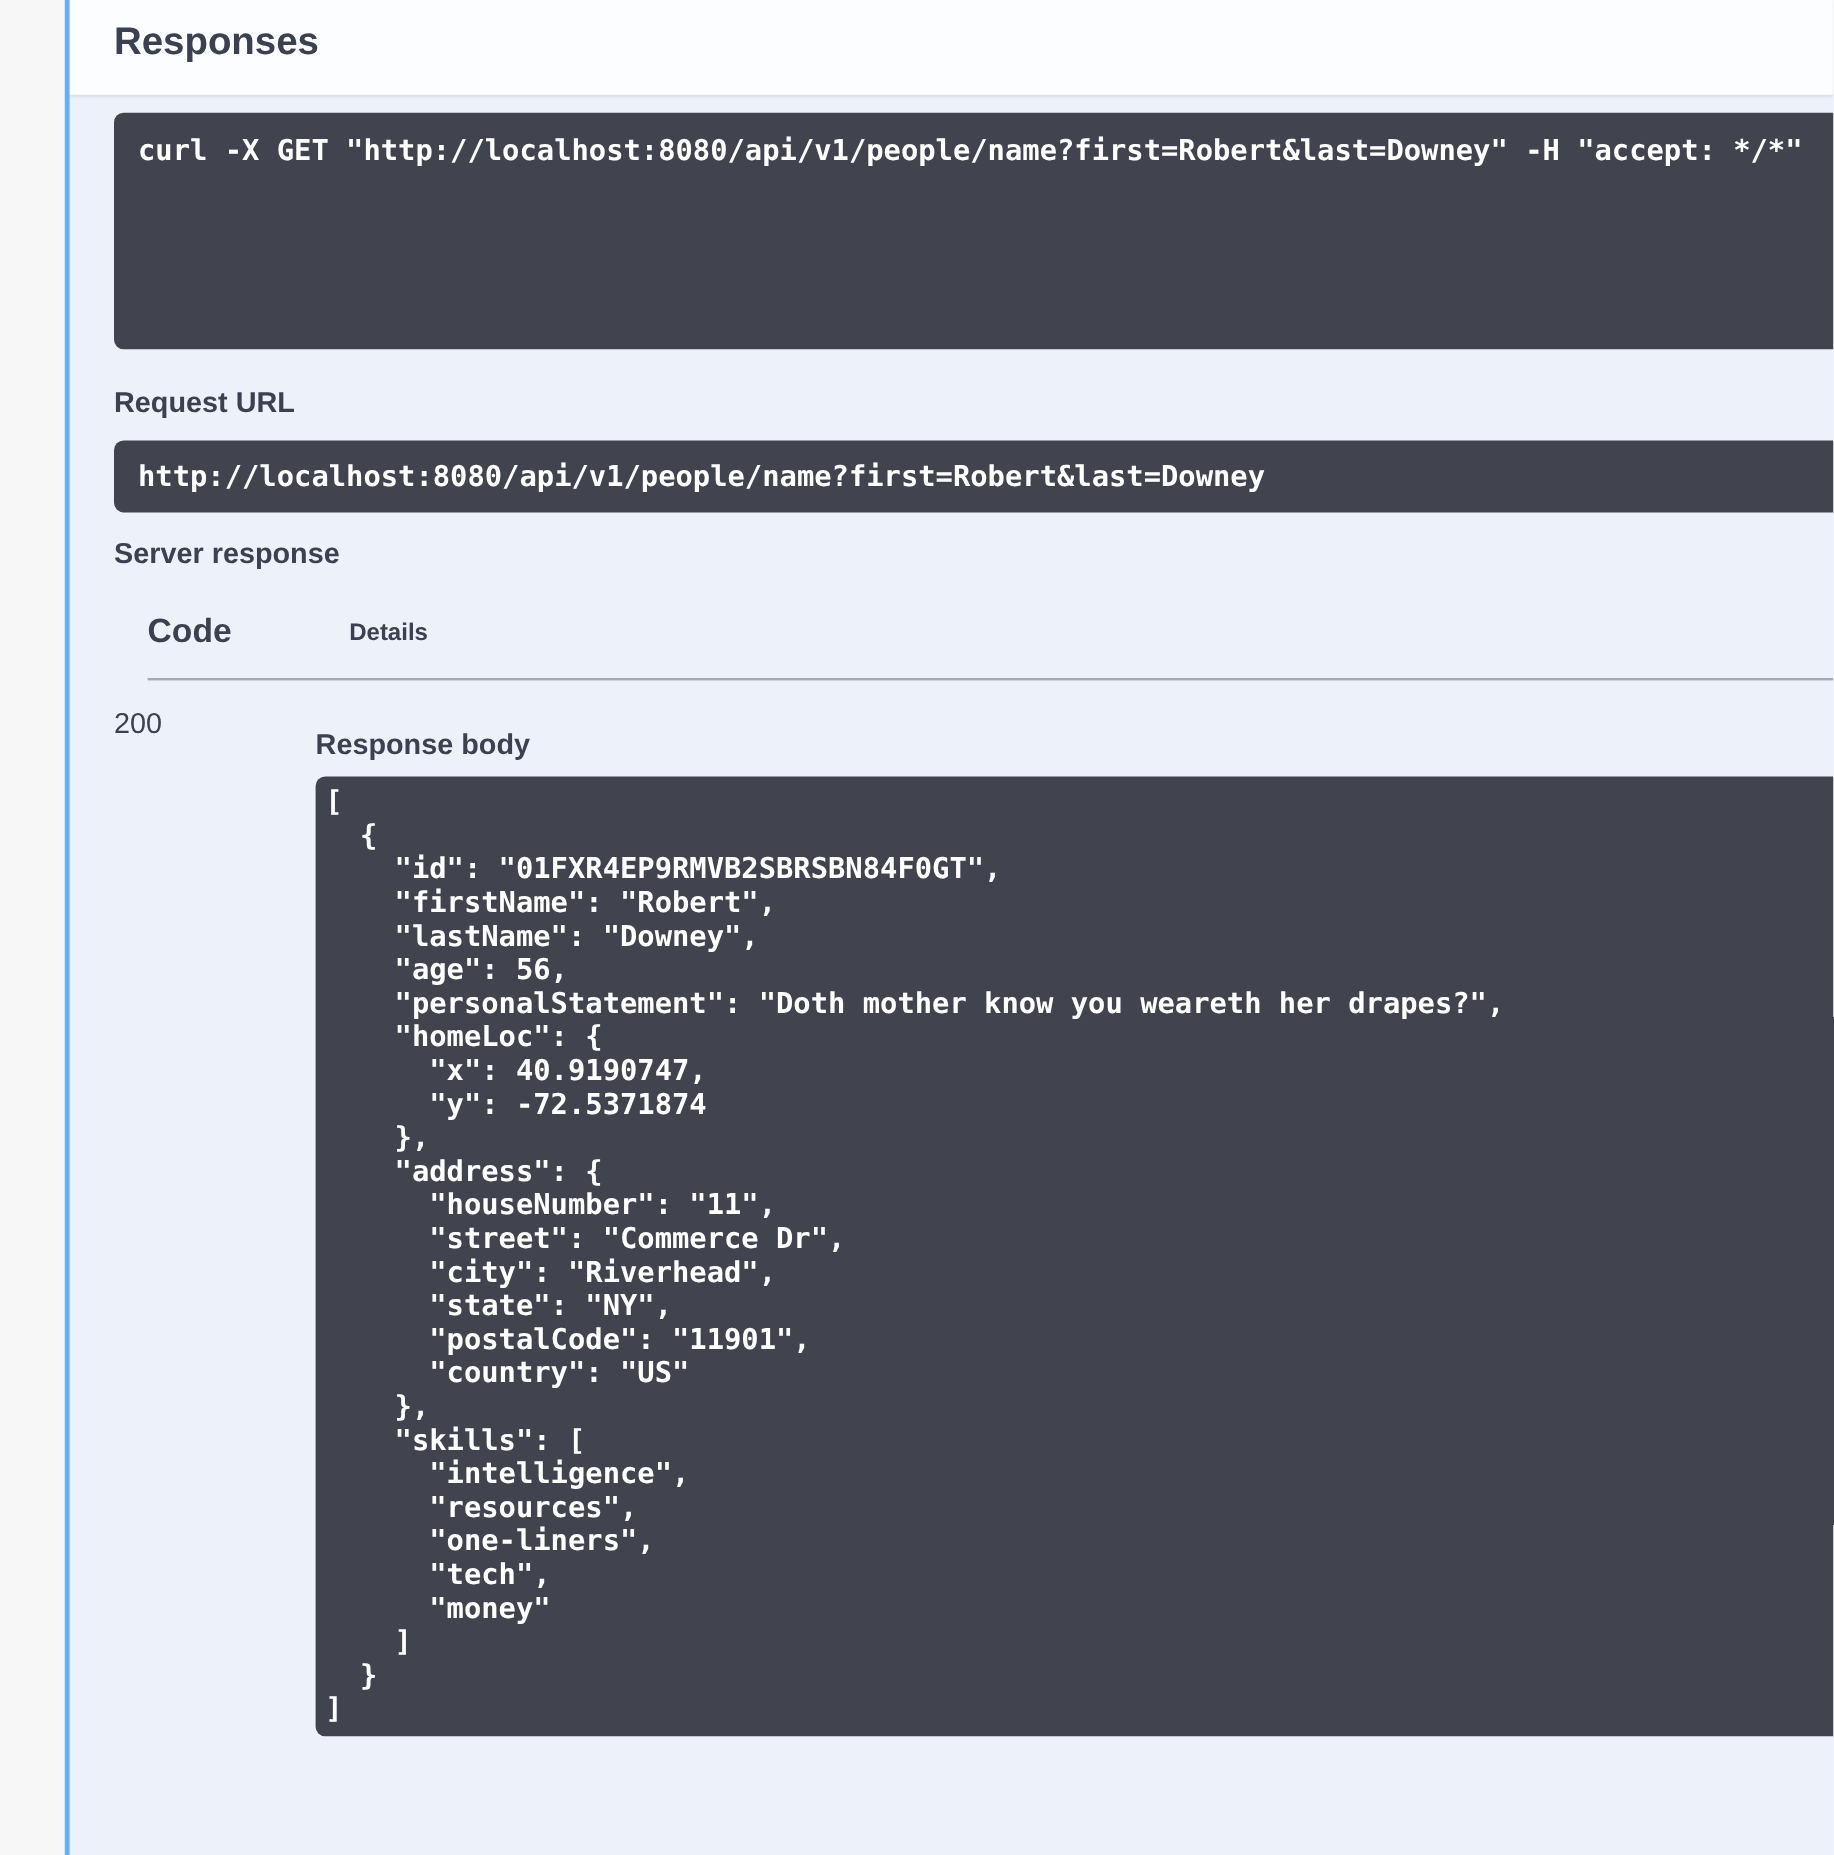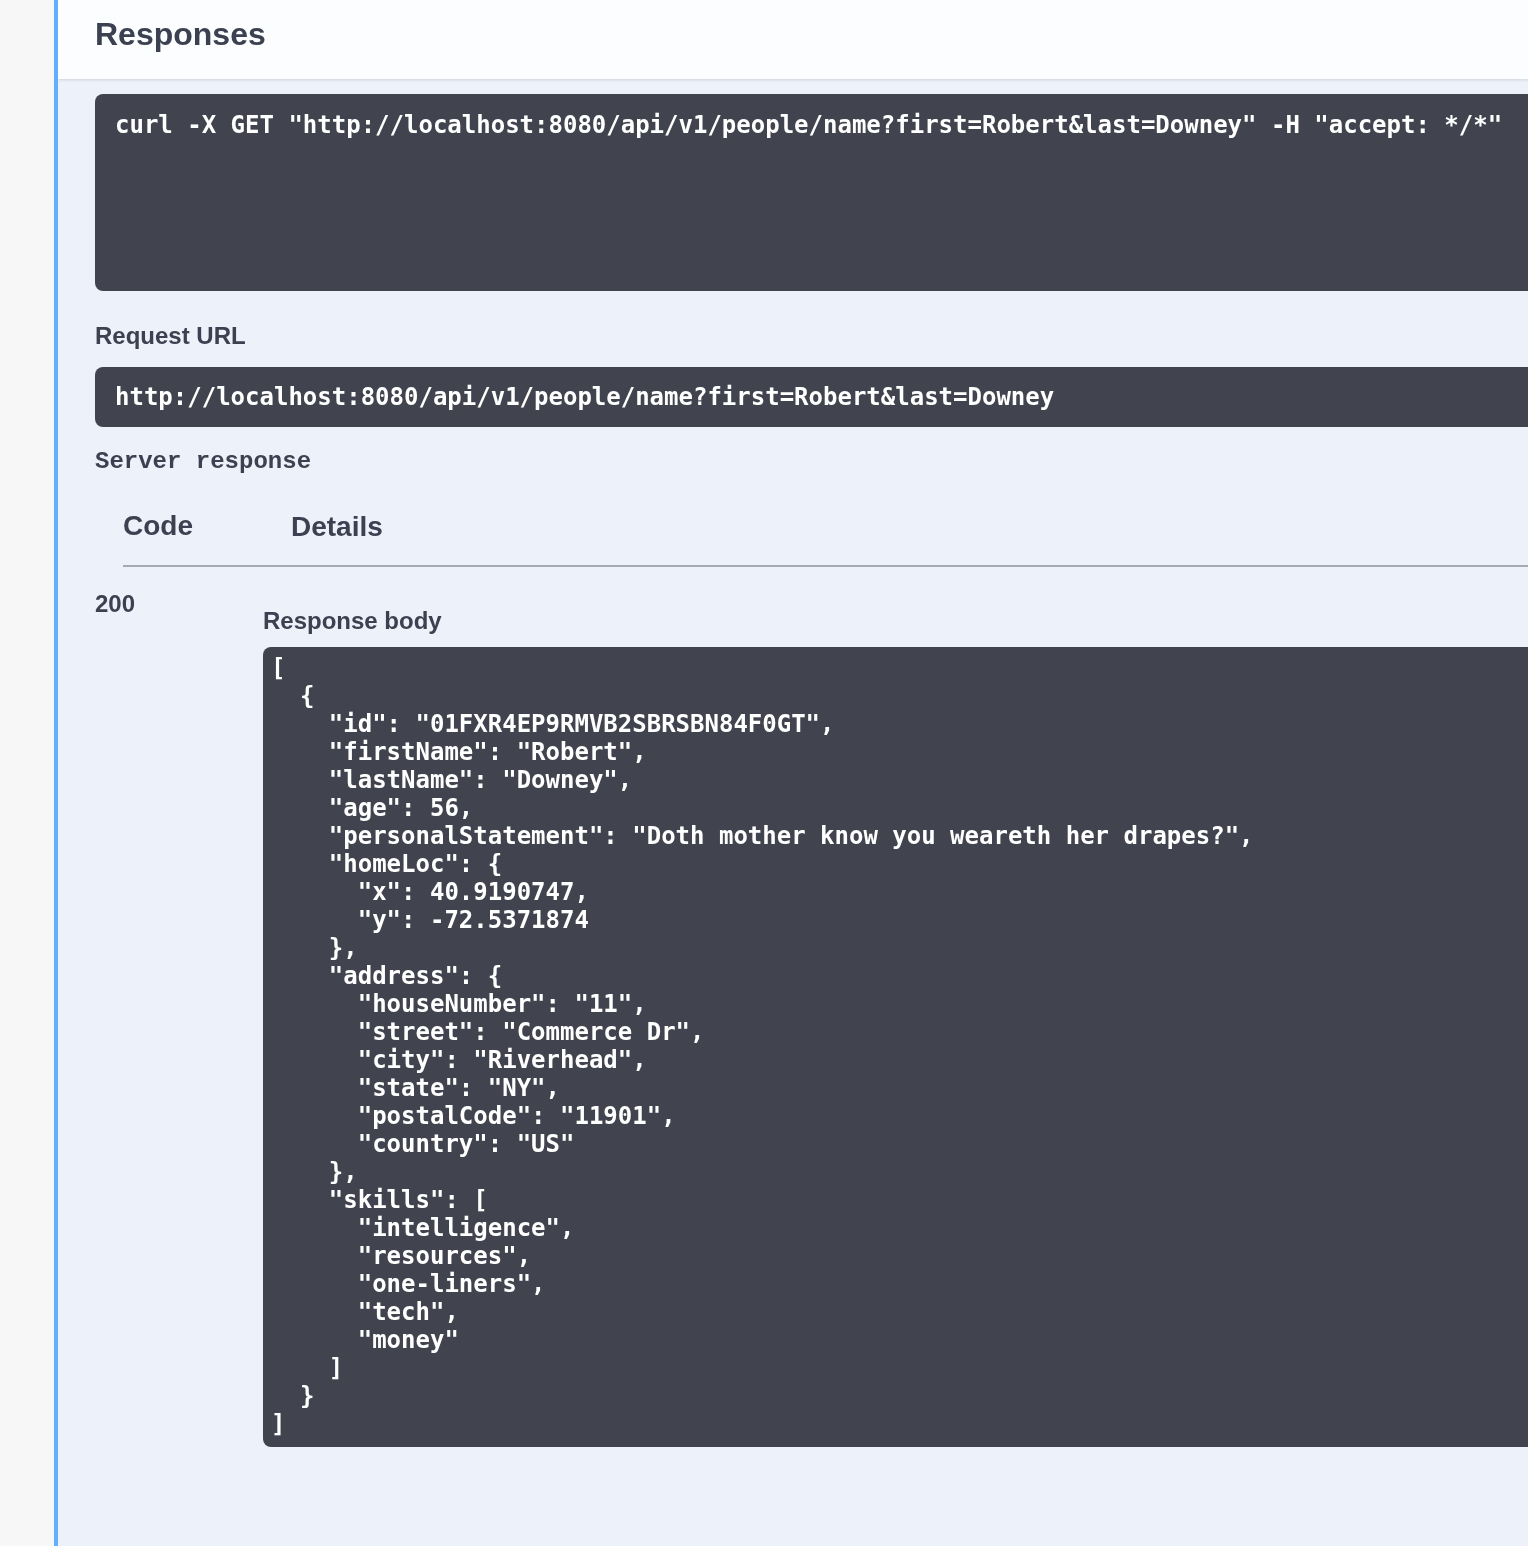--- a/index.html
+++ b/index.html
@@ -65,47 +65,47 @@
     padding: 16px 20px;
     line-height: 30px;
   }
   .request-url-label { margin-top: 31px; }
   .url-block {
     margin-top: 17px;
     height: 60px;
     padding: 15px 20px;
     line-height: 30px;
   }
-  .server-response-label { margin-top: 21px; font-family: Liberation Mono, monospace; }
+  .server-response-label { margin-top: 21px; }
   .resp-table { margin-top: 33px; }
   .resp-head {
     display: flex;
     align-items: flex-end;
     border-bottom: 2px solid #a5a9b1;
     padding-bottom: 22px;
     margin-left: 28px;
   }
   .col-code { width: 168px; flex: 0 0 168px; }
   .head-code {
     font-size: 28px;
     font-weight: 700;
     color: #3b4151;
     line-height: 34px;
   }
   .head-details {
-    font-size: 28px;
+    font-size: 20px;
     font-weight: 700;
     color: #3b4151;
     line-height: 28px;
     padding-bottom: 2px;
   }
   .resp-row { display: flex; align-items: flex-start; }
   .status-code {
     font-size: 24px;
-    font-weight: 700;
+    font-weight: 400;
     color: #3b4151;
     line-height: 30px;
     padding-top: 22px;
   }
   .col-details { flex: 1 1 auto; min-width: 0; }
   .col-details h5 {
     margin-top: 40px;
     font-size: 24px;
     font-weight: 700;
     color: #3b4151;

